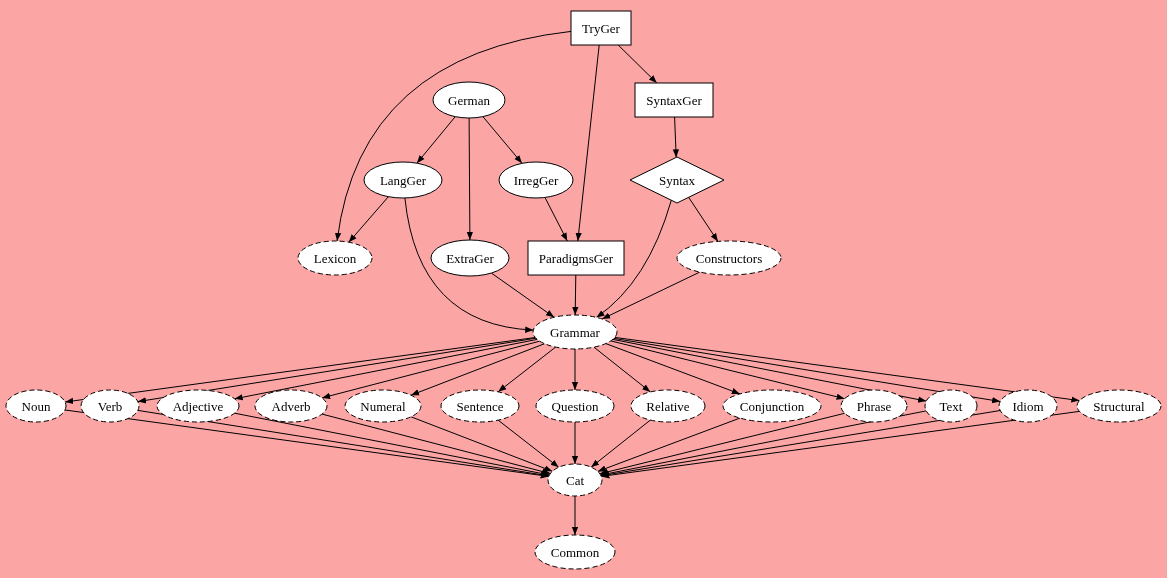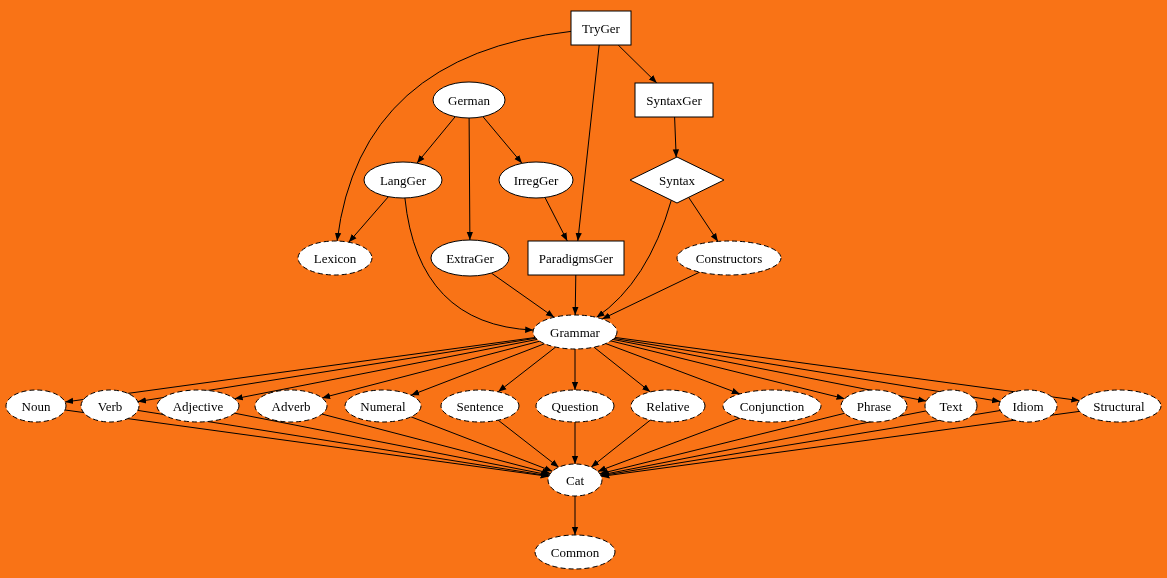--- a/index.html
+++ b/index.html
@@ -4,21 +4,21 @@
 <style>
   html, body {
     margin: 0;
     padding: 0;
     background: #ffffff;
   }
   #stage {
     position: relative;
     width: 1167px;
     height: 578px;
-    background: #f97316;
+    background: #fca5a5;
   }
   svg { display: block; }
   .edge {
     fill: none;
     stroke: #000000;
     stroke-width: 1;
   }
   .node-shape {
     fill: #ffffff;
     stroke: #000000;

